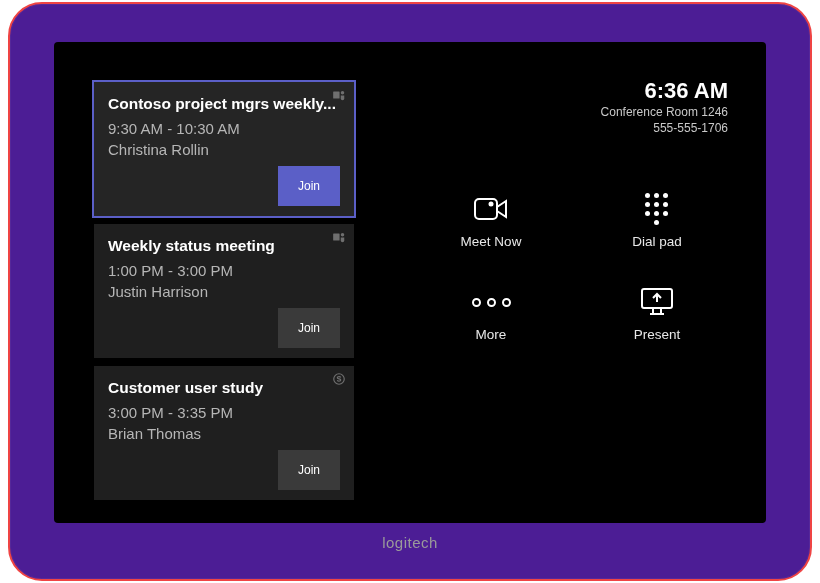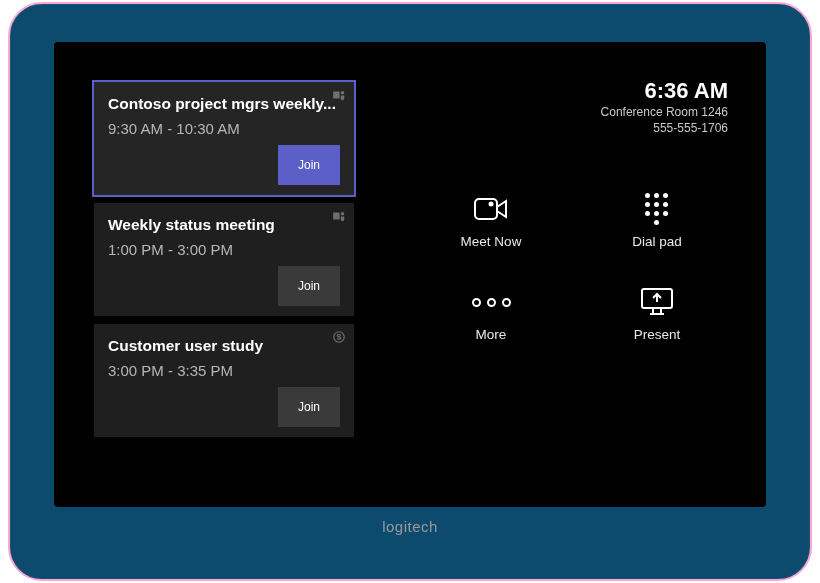--- a/index.html
+++ b/index.html
@@ -4,24 +4,24 @@
 <style>
   * { margin: 0; padding: 0; box-sizing: border-box; }
   body {
     width: 820px; height: 583px;
     background: #fff;
     font-family: "Segoe UI", Arial, sans-serif;
     display: flex; justify-content: center; align-items: center;
   }
   .device-bezel {
     width: 804px; height: 579px;
-    background: #0c4a6e;
-    border: 2px solid #f9a8d4;
+    background: #4c1d95;
+    border: 2px solid #ef4444;
     border-radius: 34px;
-    padding: 38px 44px 44px 44px;
+    padding: 38px 44px 28px 44px;
     display: flex; flex-direction: column;
     box-shadow: inset 0 0 0 1px rgba(255,255,255,0.05);
   }
   .screen {
     flex: 1;
     background: #000;
     border-radius: 4px;
     position: relative;
     overflow: hidden;
     display: flex;
@@ -131,49 +131,52 @@
       <div class="meeting-card active">
         <div class="card-badge">
           <svg viewBox="0 0 24 24" fill="#6f6f6f">
               <rect x="2" y="6" width="11" height="12" rx="1"></rect>
               <circle cx="18" cy="8" r="3"></circle>
               <path d="M15 13h6v5a3 3 0 0 1-3 3h0a3 3 0 0 1-3-3z"></path>
             </svg>
         </div>
         <div class="meeting-title">Contoso project mgrs weekly...</div>
         <div class="meeting-time">9:30 AM - 10:30 AM</div>
+        <div class="meeting-organizer">Christina Rollin</div>
         <div class="card-footer">
           <button class="join-btn primary">Join</button>
         </div>
       </div>
 
       <div class="meeting-card">
         <div class="card-badge">
           <svg viewBox="0 0 24 24" fill="#6f6f6f">
               <rect x="2" y="6" width="11" height="12" rx="1"></rect>
               <circle cx="18" cy="8" r="3"></circle>
               <path d="M15 13h6v5a3 3 0 0 1-3 3h0a3 3 0 0 1-3-3z"></path>
             </svg>
         </div>
         <div class="meeting-title">Weekly status meeting</div>
         <div class="meeting-time">1:00 PM - 3:00 PM</div>
+        <div class="meeting-organizer">Justin Harrison</div>
         <div class="card-footer">
           <button class="join-btn">Join</button>
         </div>
       </div>
 
       <div class="meeting-card">
         <div class="card-badge">
           <svg viewBox="0 0 24 24" fill="none" stroke="#6f6f6f" stroke-width="2">
               <circle cx="12" cy="12" r="9"></circle>
               <path d="M9 14c.5 1 1.5 1.5 3 1.5s3-.7 3-2c0-2.5-6-1-6-3.5 0-1.3 1.5-2 3-2s2.5.5 3 1.5"></path>
             </svg>
         </div>
         <div class="meeting-title">Customer user study</div>
         <div class="meeting-time">3:00 PM - 3:35 PM</div>
+        <div class="meeting-organizer">Brian Thomas</div>
         <div class="card-footer">
           <button class="join-btn">Join</button>
         </div>
       </div>
 
     </div>
 
     <div class="right">
       <div class="clock-block">
         <div class="clock-time">6:36 AM</div>

